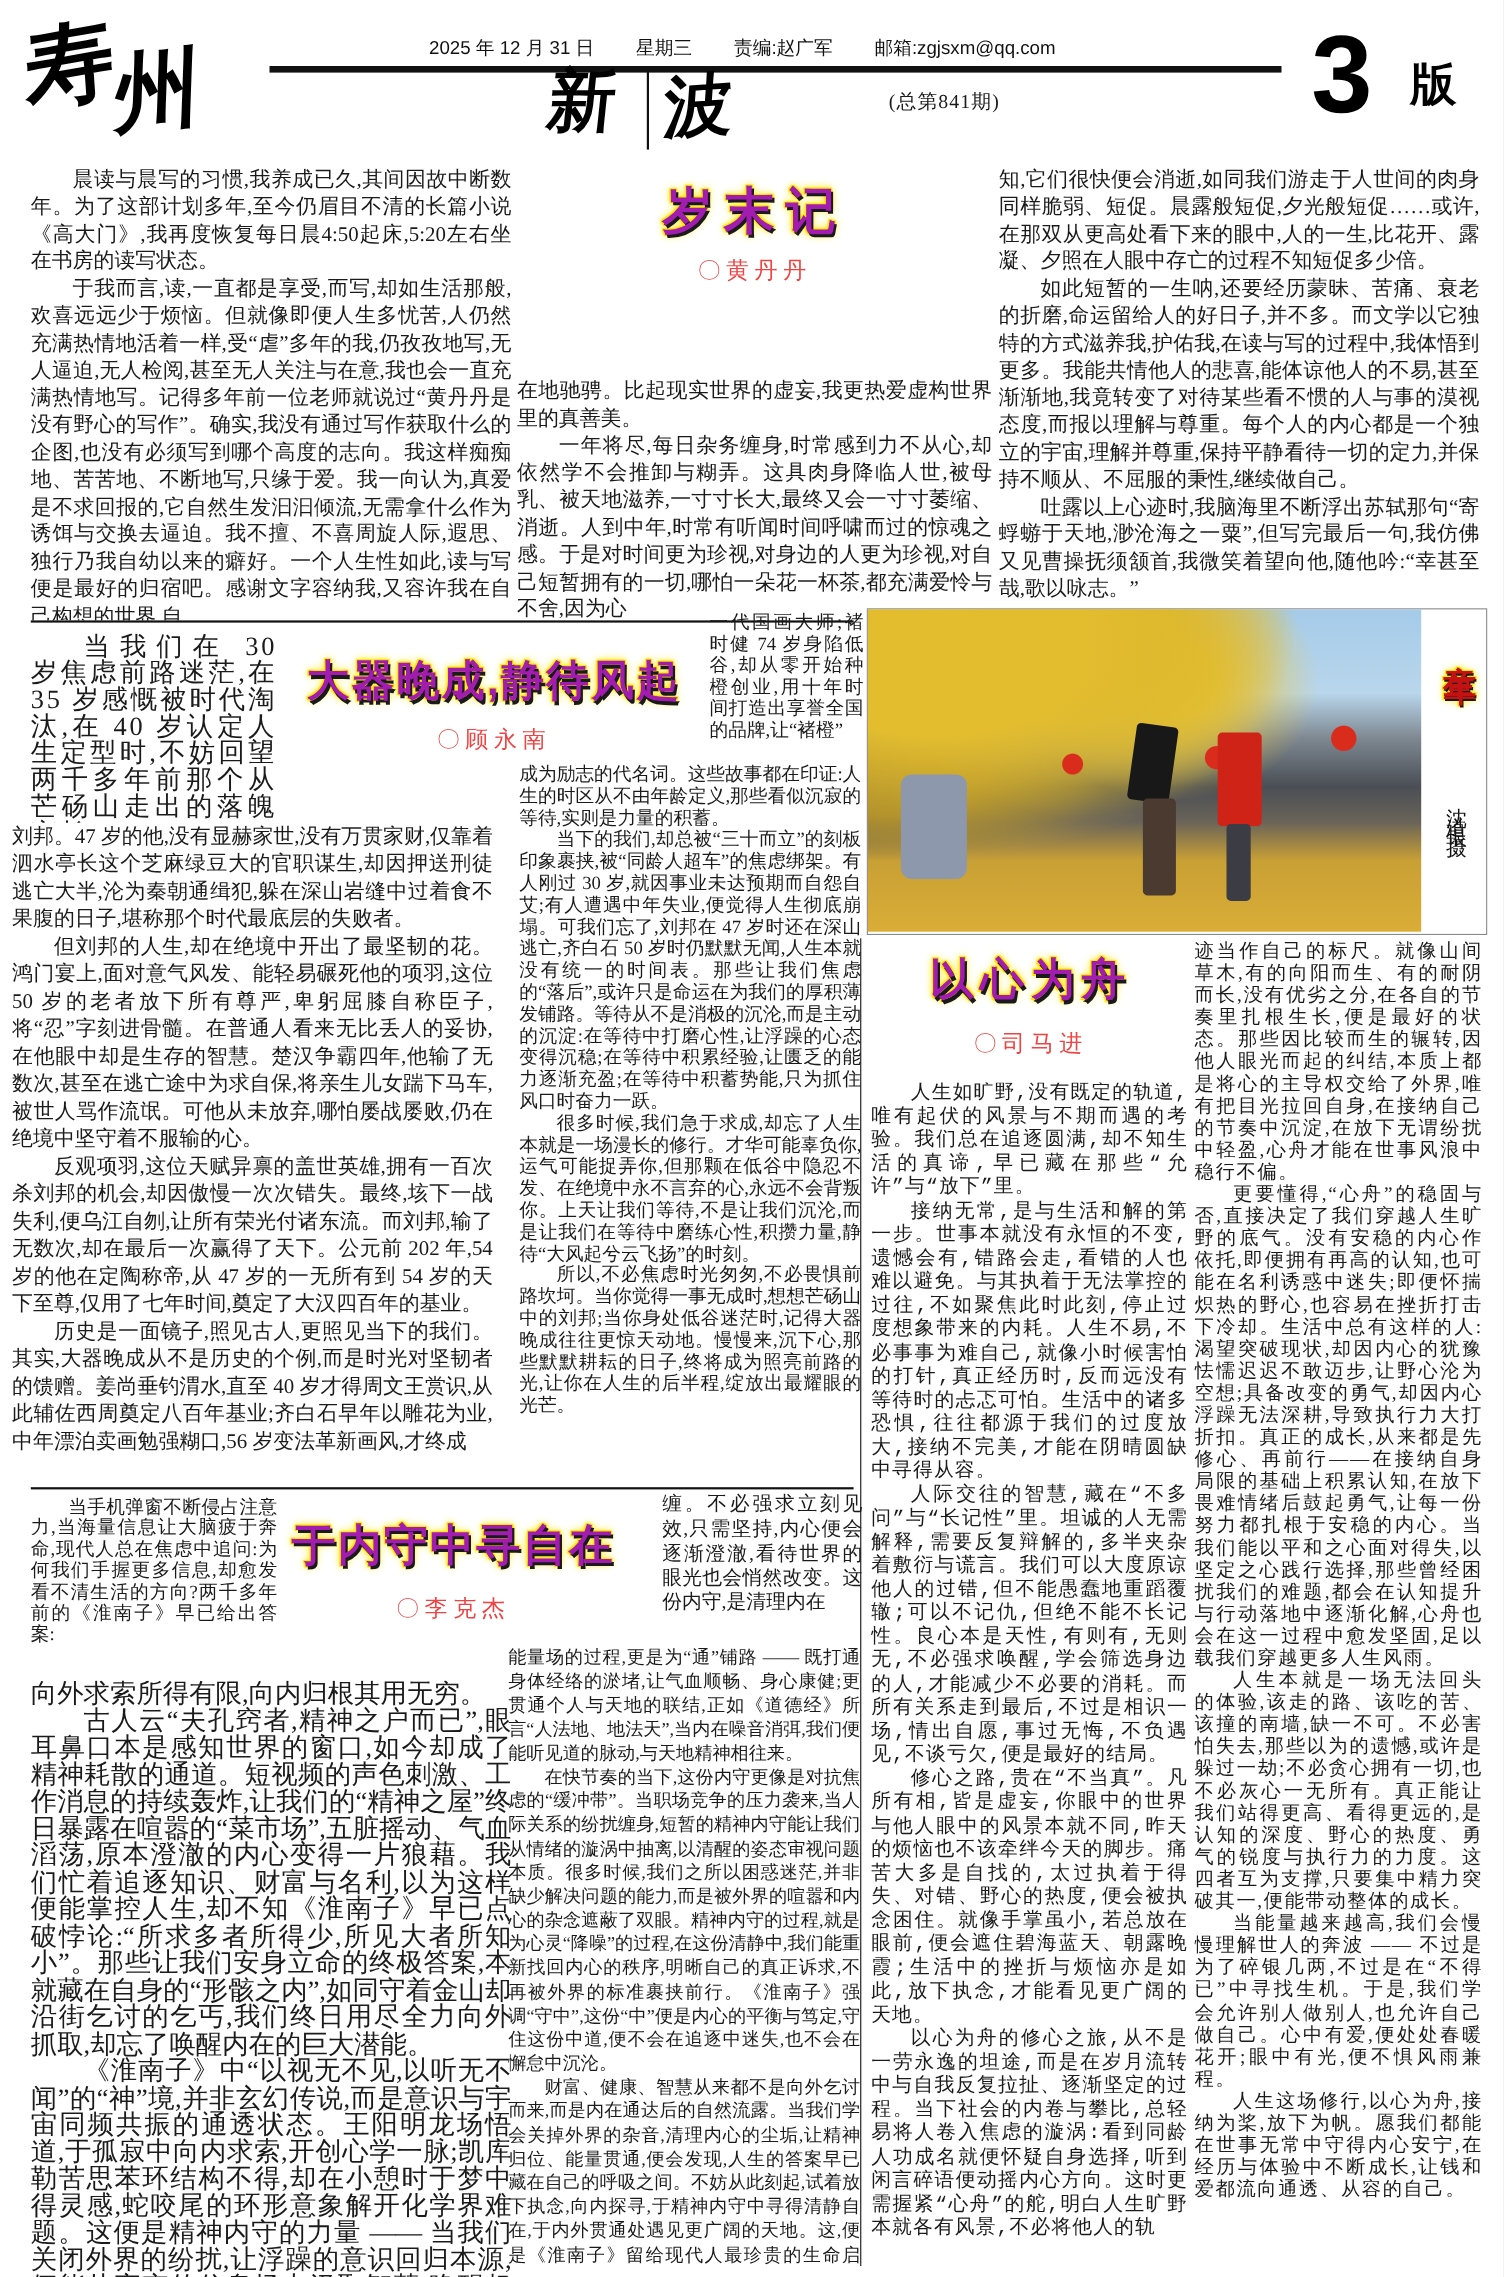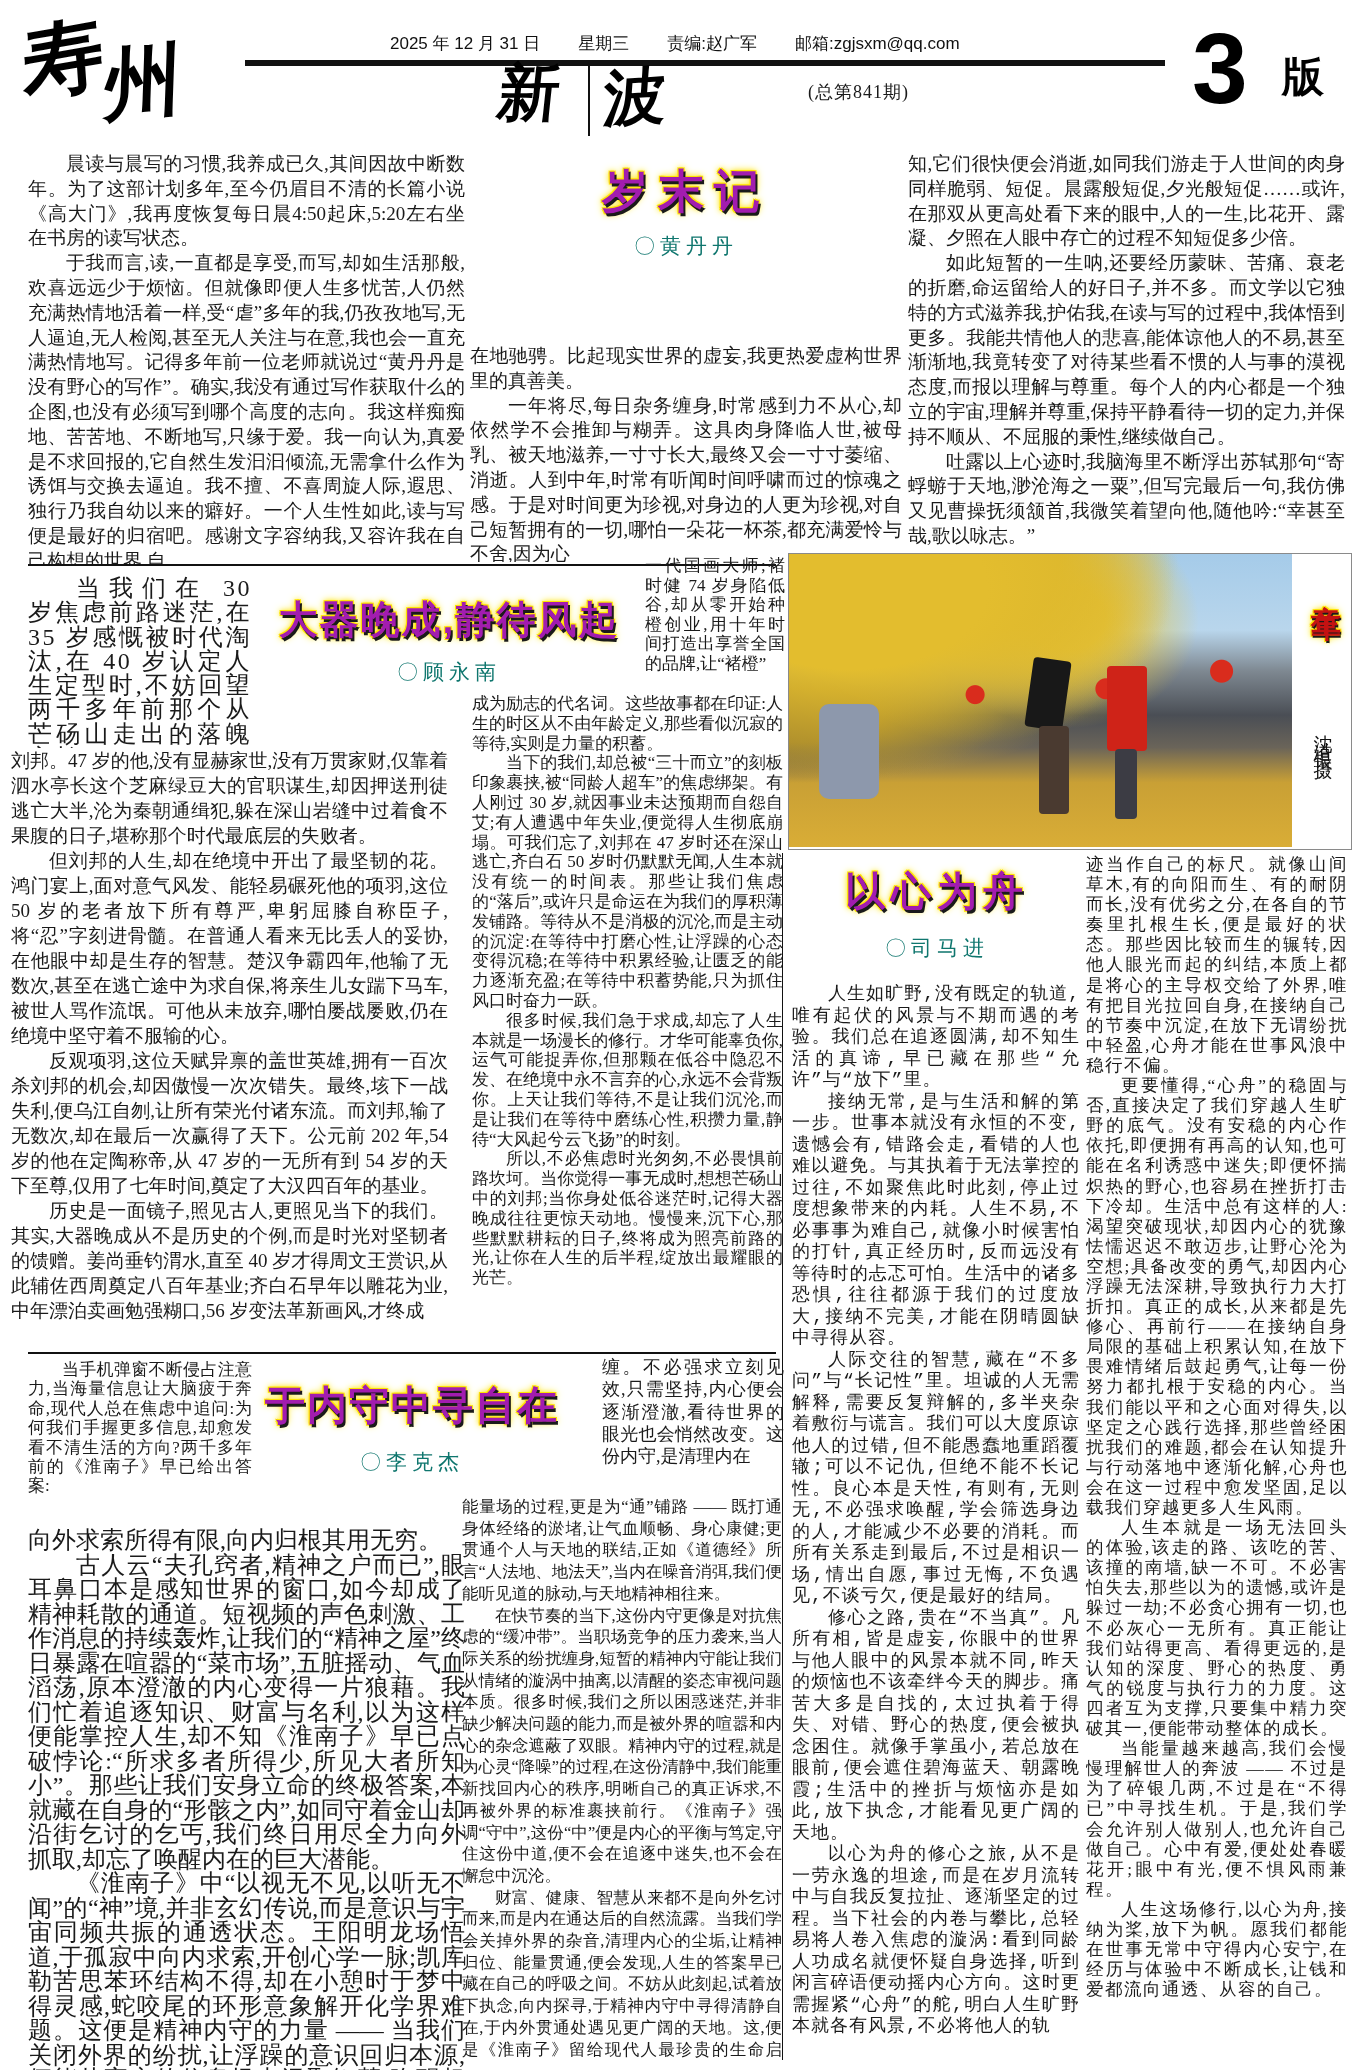--- a/index.html
+++ b/index.html
@@ -8,21 +8,21 @@
   .abs{position:absolute;}
   .rule{background:#111;}
   .meta{font-family:"Liberation Sans","DejaVu Sans",sans-serif;font-size:17px;color:#111;
         display:flex;gap:38px;white-space:nowrap;}
   .masthead-char{font-weight:bold;color:#000;line-height:1;}
   .pagenum{font-family:"Liberation Sans",sans-serif;font-weight:bold;color:#000;line-height:1;}
   .headline{font-weight:bold;color:#a21caf;text-align:center;line-height:1.15;
             font-family:"Liberation Sans","DejaVu Sans",sans-serif;
             text-shadow:2px 3px 0 #1a1a1a,0 0 5px #ffe400,0 0 9px #ffe400,
                         -1px -1px 0 #ffe400,1px -1px 0 #ffe400,-1px 1px 0 #ffe400,1px 1px 0 #ffe400;}
-  .author{text-align:center;font-size:21px;letter-spacing:5px;color:#0f766e;}
+  .author{text-align:center;font-size:21px;letter-spacing:5px;color:#ef4444;}
   .article-text p{margin:0;text-indent:2em;text-align:justify;}
   .article-text p.cont{text-indent:0;}
   .article-text{overflow:hidden;}
   .vert{writing-mode:vertical-rl;text-orientation:upright;}
   .caption-title{color:#c41212;font-weight:bold;
             text-shadow:1px 2px 0 #1a1a1a,0 0 4px #ffe400,0 0 8px #ffe400,
                         -1px -1px 0 #ffe400,1px -1px 0 #ffe400,-1px 1px 0 #ffe400,1px 1px 0 #ffe400;}
   .photo{background:
      radial-gradient(circle at 86% 40%, #d92c1d 0 11px, rgba(0,0,0,0) 12px),
      radial-gradient(circle at 63% 46%, #d92c1d 0 10px, rgba(0,0,0,0) 11px),

